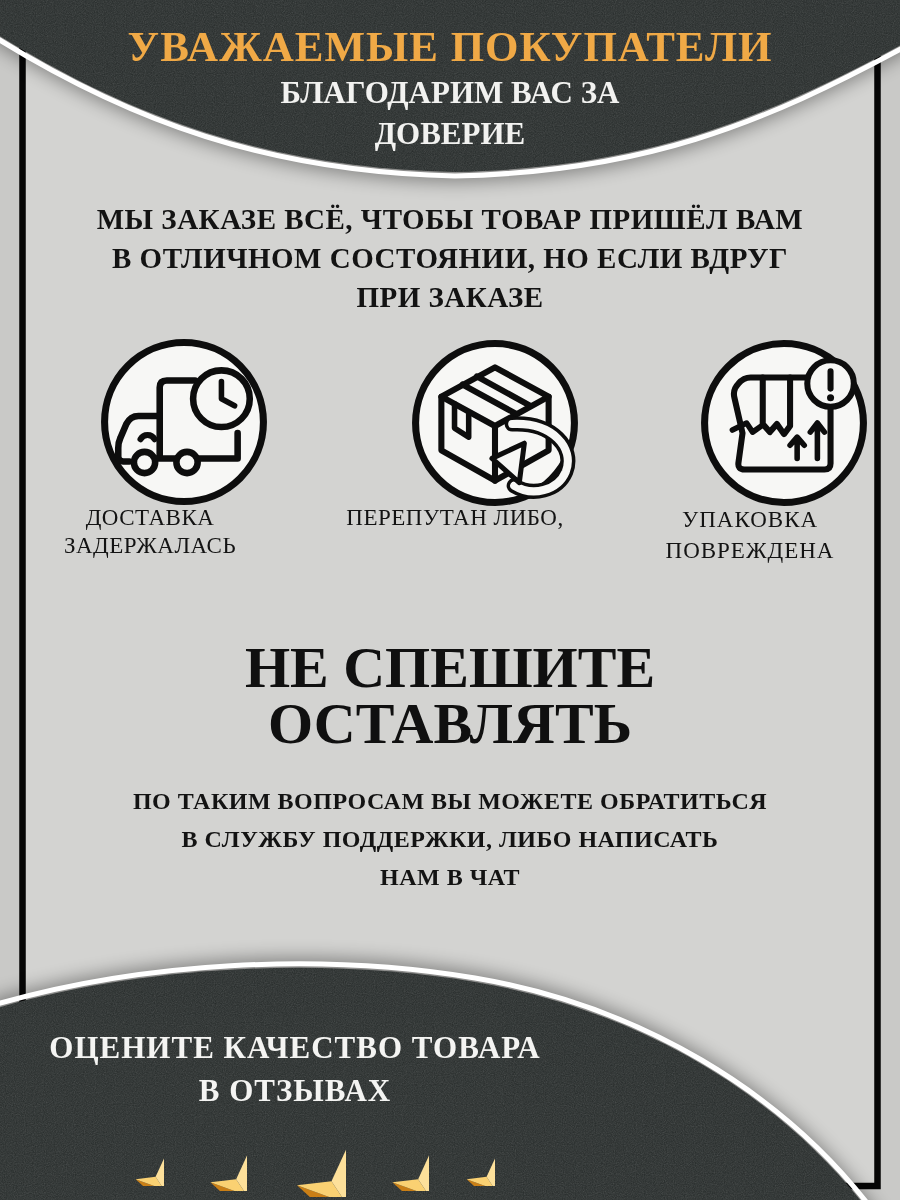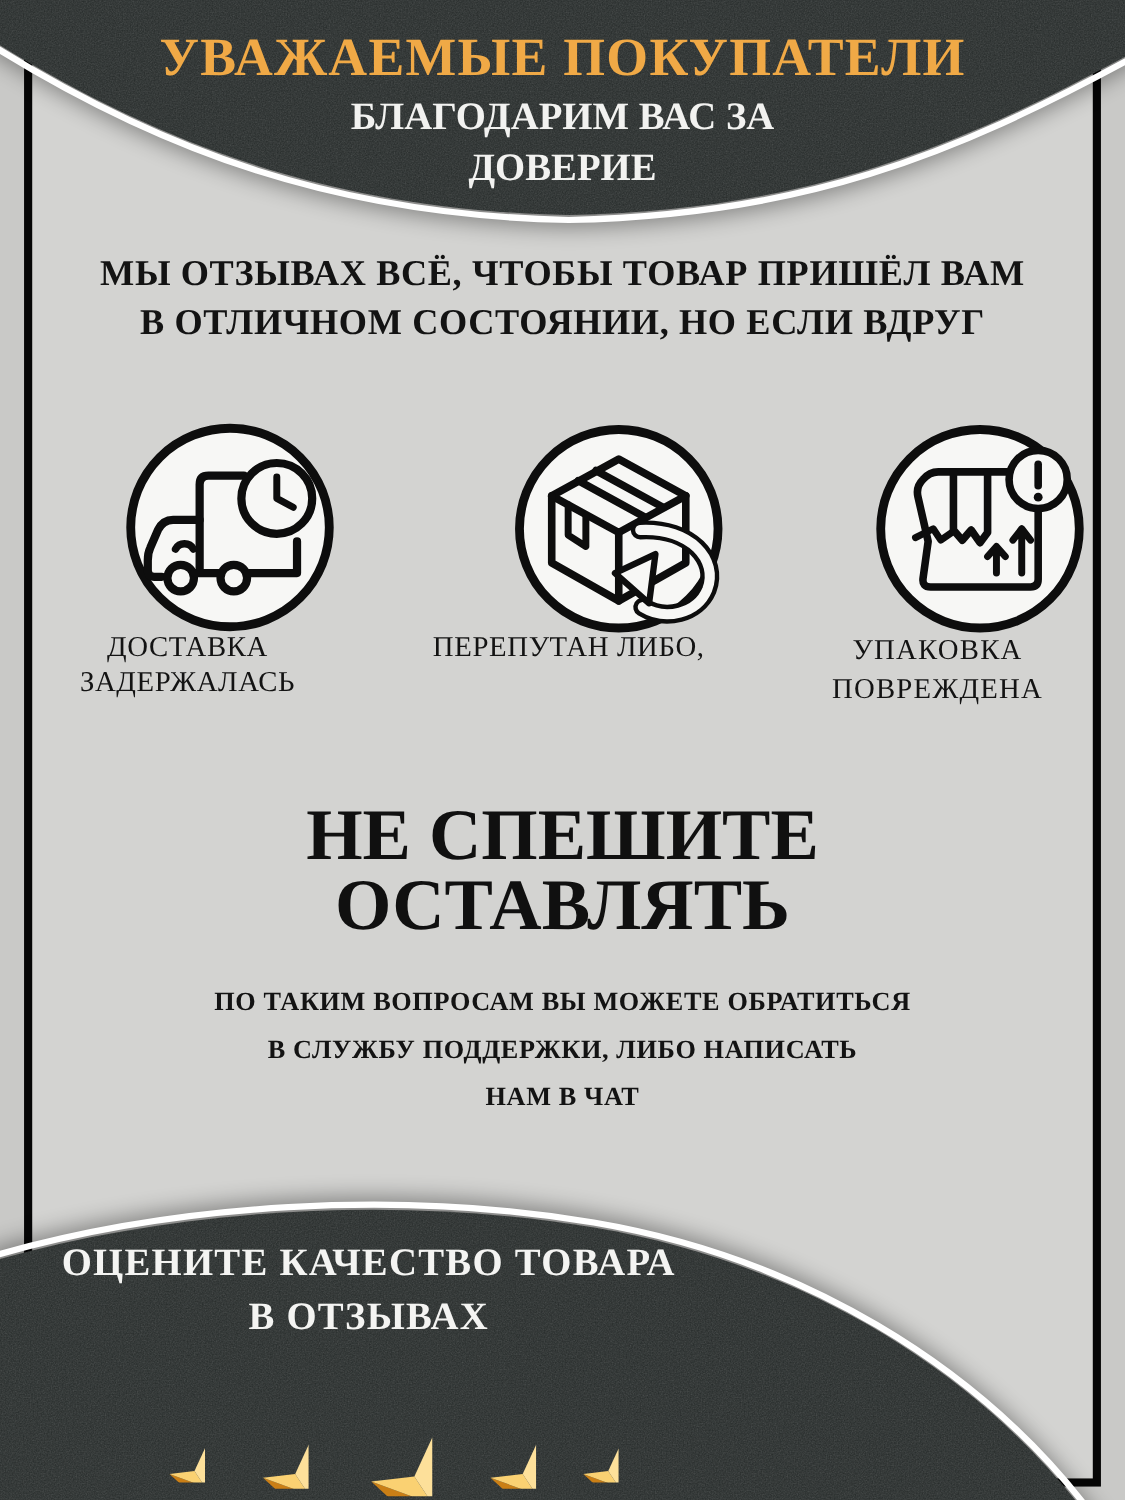--- a/index.html
+++ b/index.html
@@ -38,25 +38,25 @@
   #label-delivery{left:15px;width:270px;}
   #label-wrong{left:320px;width:270px;}
   #label-damaged{left:615px;width:270px;letter-spacing:1px;line-height:31px;}
   .warning{
     left:60px;top:640px;width:780px;
     font-size:58px;font-weight:700;line-height:56px;
     color:#101010;text-align:center;
   }
   .support{
     left:40px;top:782px;width:820px;
-    font-size:21px;font-weight:700;line-height:38px;
+    font-size:24px;font-weight:700;line-height:38px;
     color:#131313;text-align:center;letter-spacing:.5px;
   }
   .footer-text{
-    left:0;top:988px;width:590px;
+    left:0;top:1026px;width:590px;
     font-size:31px;font-weight:700;line-height:43px;
     color:#f4f4f2;text-align:center;letter-spacing:1px;
   }
   .star{position:absolute;}
   .star svg{display:block;width:100%;height:100%;}
   #star-1{left:102px;top:1124px;width:62px;height:62px;}
   #star-2{left:167px;top:1111px;width:80px;height:80px;}
   #star-3{left:239px;top:1090px;width:107px;height:107px;}
   #star-4{left:349px;top:1111px;width:80px;height:80px;}
   #star-5{left:433px;top:1124px;width:62px;height:62px;}
@@ -116,22 +116,23 @@
     <path d="M-10,1006 C140,962 320,952 475,978 C640,1006 782,1092 871,1208" fill="none" stroke="#ffffff" stroke-width="5"></path>
   </svg>
 
   <div class="abs subtitle">
     <div>БЛАГОДАРИМ ВАС ЗА</div>
     <div>ДОВЕРИЕ</div>
   </div>
   <div class="abs title">УВАЖАЕМЫЕ ПОКУПАТЕЛИ</div>
 
   <div class="abs intro">
-    <div>МЫ ОТЗЫВАХ ВСЁ, ЧТОБЫ ТОВАР ПРИШЁЛ ВАМ</div>
+    <div>МЫ ЗАКАЗЕ ВСЁ, ЧТОБЫ ТОВАР ПРИШЁЛ ВАМ</div>
     <div>В ОТЛИЧНОМ СОСТОЯНИИ, НО ЕСЛИ ВДРУГ</div>
+    <div>ПРИ ЗАКАЗЕ</div>
   </div>
 
   <figure class="icon-fig" id="fig-delivery">
     <svg viewBox="0 0 170 170" xmlns="http://www.w3.org/2000/svg" fill="none" stroke="#0d0d0d" stroke-linecap="round" stroke-linejoin="round">
       <circle cx="85" cy="85" r="78.5" fill="#f7f7f5" stroke-width="7"></circle>
       <path d="M61,120 V51 Q61,44 68,44 H96" stroke-width="6.5"></path>
       <path d="M61,79 H40 Q32,79 28,87 L22,101 Q20,105 20,111 V119 Q20,124 25,124 H31" stroke-width="6.5"></path>
       <path d="M42,102 A8 8 0 0 1 56,102" stroke-width="6"></path>
       <circle cx="46" cy="125" r="10.5" stroke-width="6.5"></circle>
       <circle cx="88" cy="125" r="10.5" stroke-width="6.5"></circle>

